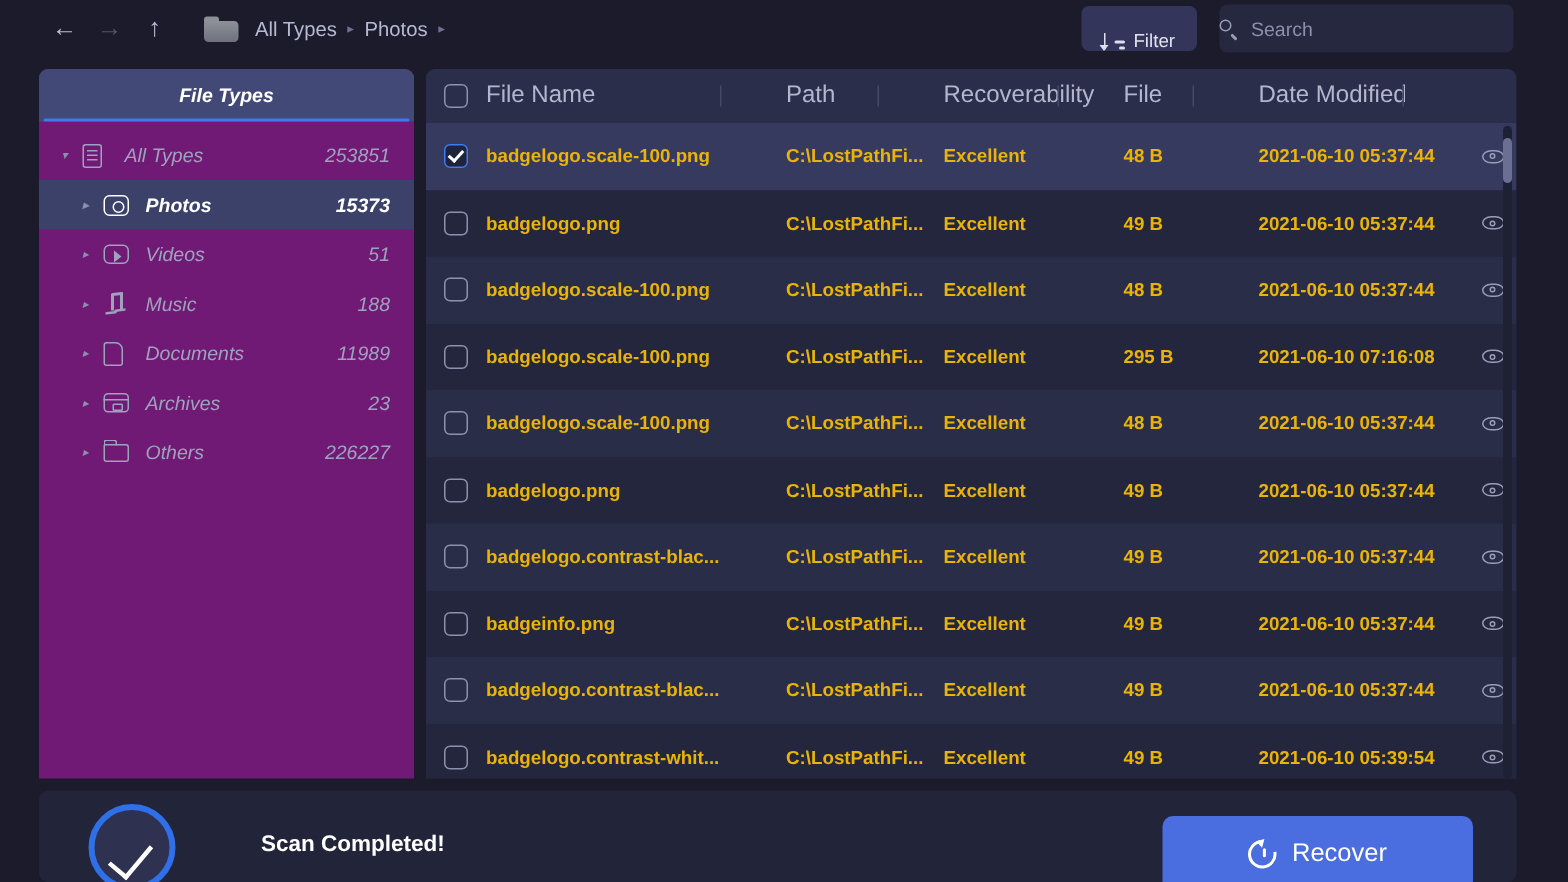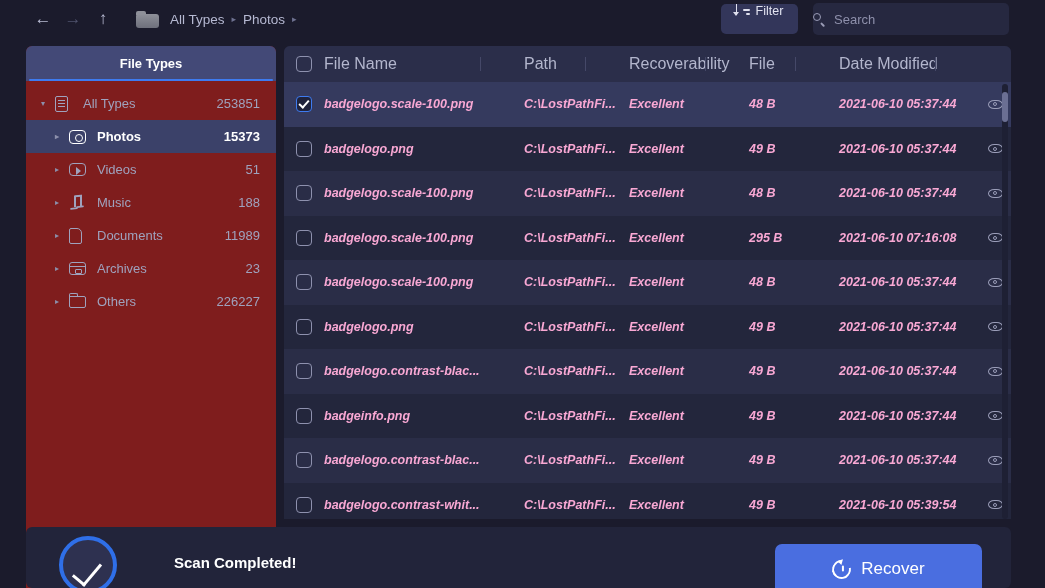--- a/index.html
+++ b/index.html
@@ -66,21 +66,21 @@
   }
   .crumb { color: #b6b9d2; }
   .crumb-sep { color: #6e7190; font-size: 9px; }
 
   .filter-btn {
     position: absolute;
     right: 247px; top: 4px;
     width: 77px; height: 30px;
     background: #33365a;
     border-radius: 5px;
-    display: flex; align-items: flex-start; justify-content: center;
+    display: flex; align-items: flex-end; justify-content: center;
     gap: 6px;
     font-size: 12.5px;
     color: #e2e3f0;
   }
   .filter-ic { width: 14px; height: 12px; position: relative; }
   .filter-ic i {
     position: absolute; right: 0; height: 1.6px; background: #dfe0ee; border-radius: 1px;
   }
   .filter-ic i:nth-child(1){ top: 1px;  width: 9px; }
   .filter-ic i:nth-child(2){ top: 5px;  width: 6.5px; }
@@ -116,23 +116,24 @@
     content:""; position:absolute; left:8px; top:8.5px;
     width:4.5px; height:1.5px; background:#9a9cb6; transform:rotate(45deg);
     transform-origin: left center; border-radius:1px;
   }
   .search-ph { font-size: 13px; color: #8e90ab; }
 
   
   .left-panel {
     position: absolute;
     left: 26px; top: 46px;
-    width: 250px; height: 542px;
-    background: #7f1d1d;
+    width: 250px; height: 473px;
+    background: #701a75;
     border-radius: 6px 6px 0 0;
+    font-style: italic;
   }
   .tabs {
     display: flex;
     height: 35px;
   }
   .tab {
     flex: 1;
     display: flex; align-items: center; justify-content: center;
     font-size: 13px;
     color: #a9abc6;
@@ -290,23 +291,22 @@
   .c-rec  { width: 120px; flex:none; }
   .c-size { width: 90px;  flex:none; }
   .c-date { width: 140px; flex:none; }
   .c-eye  { width: 32px;  flex:none; display:flex; align-items:center; justify-content:center;}
 
   .row {
     height: 44.5px;
     display: flex;
     align-items: center;
     font-size: 12.5px;
-    color: #f9a8d4;
+    color: #eab308;
     font-weight: bold;
-    font-style: italic;
   }
   .row.odd  { background: #2a2d47; }
   .row.even { background: #23263c; align-items: center; }
   .row.sel  { background: #353a5e; }
 
   .eye {
     width: 15px; height: 9px;
     border: 1.4px solid #9a9db8;
     border-radius: 50% 50% 50% 50% / 60% 60% 60% 60%;
     box-sizing: border-box;

